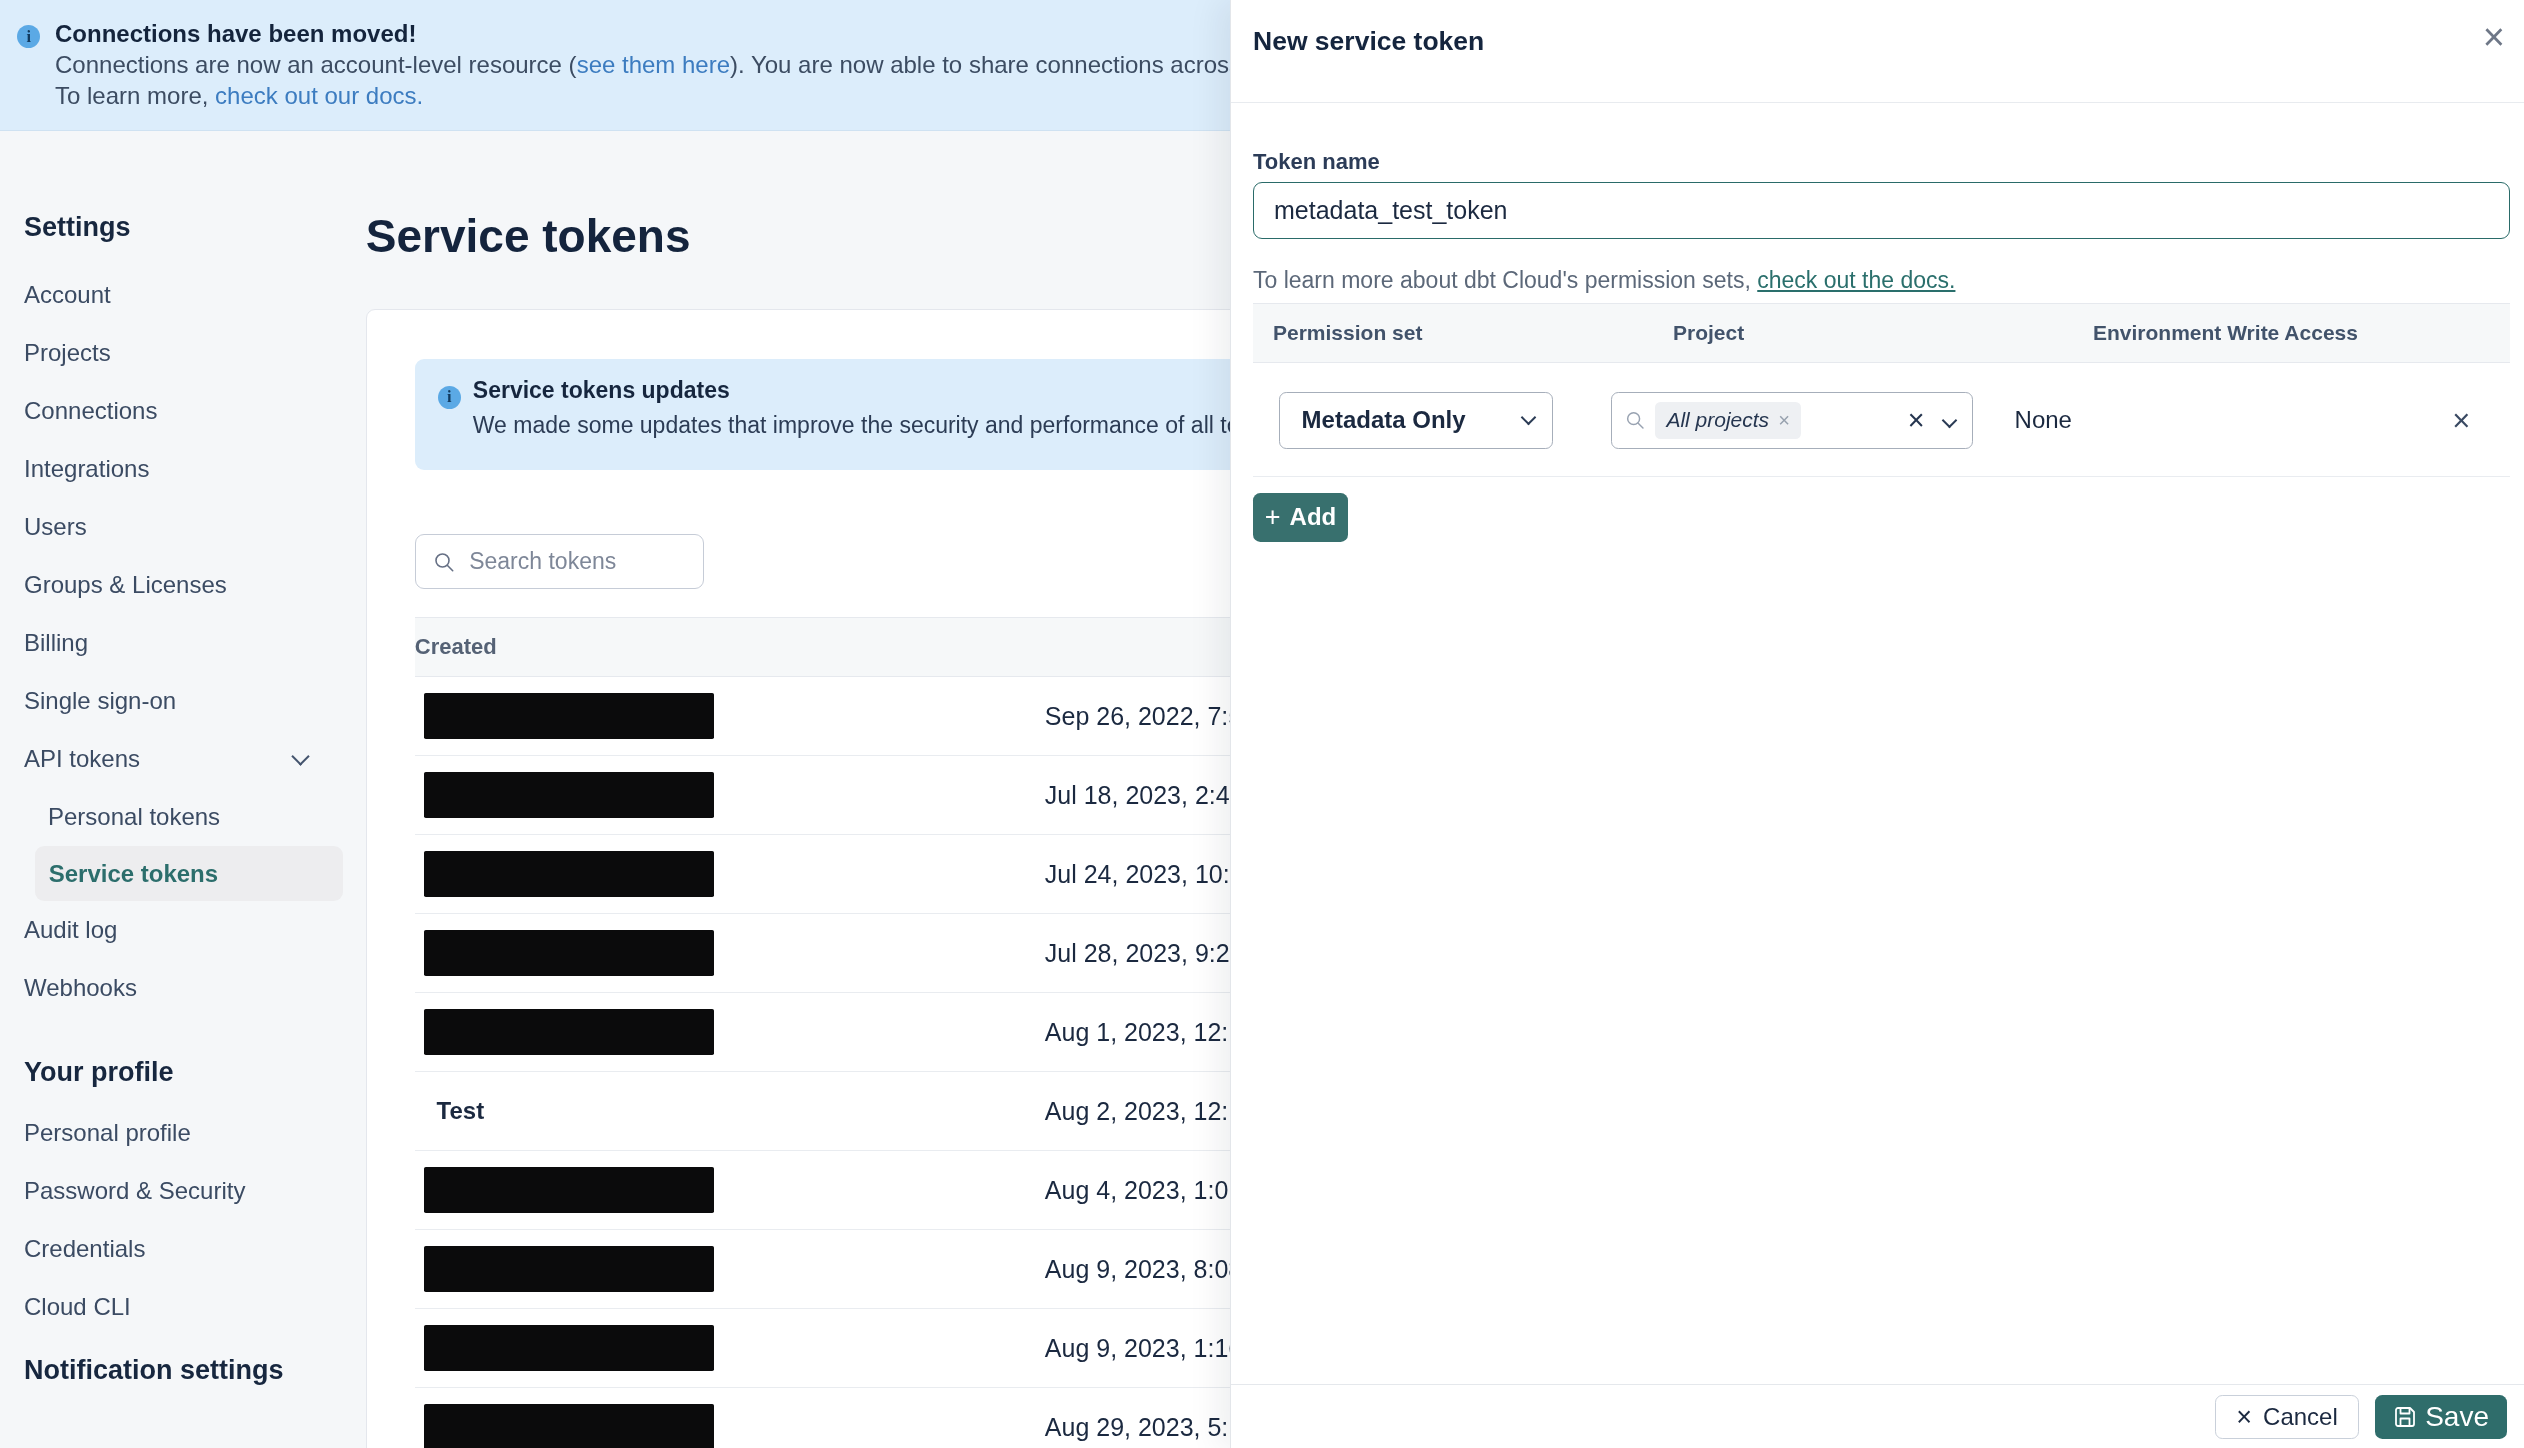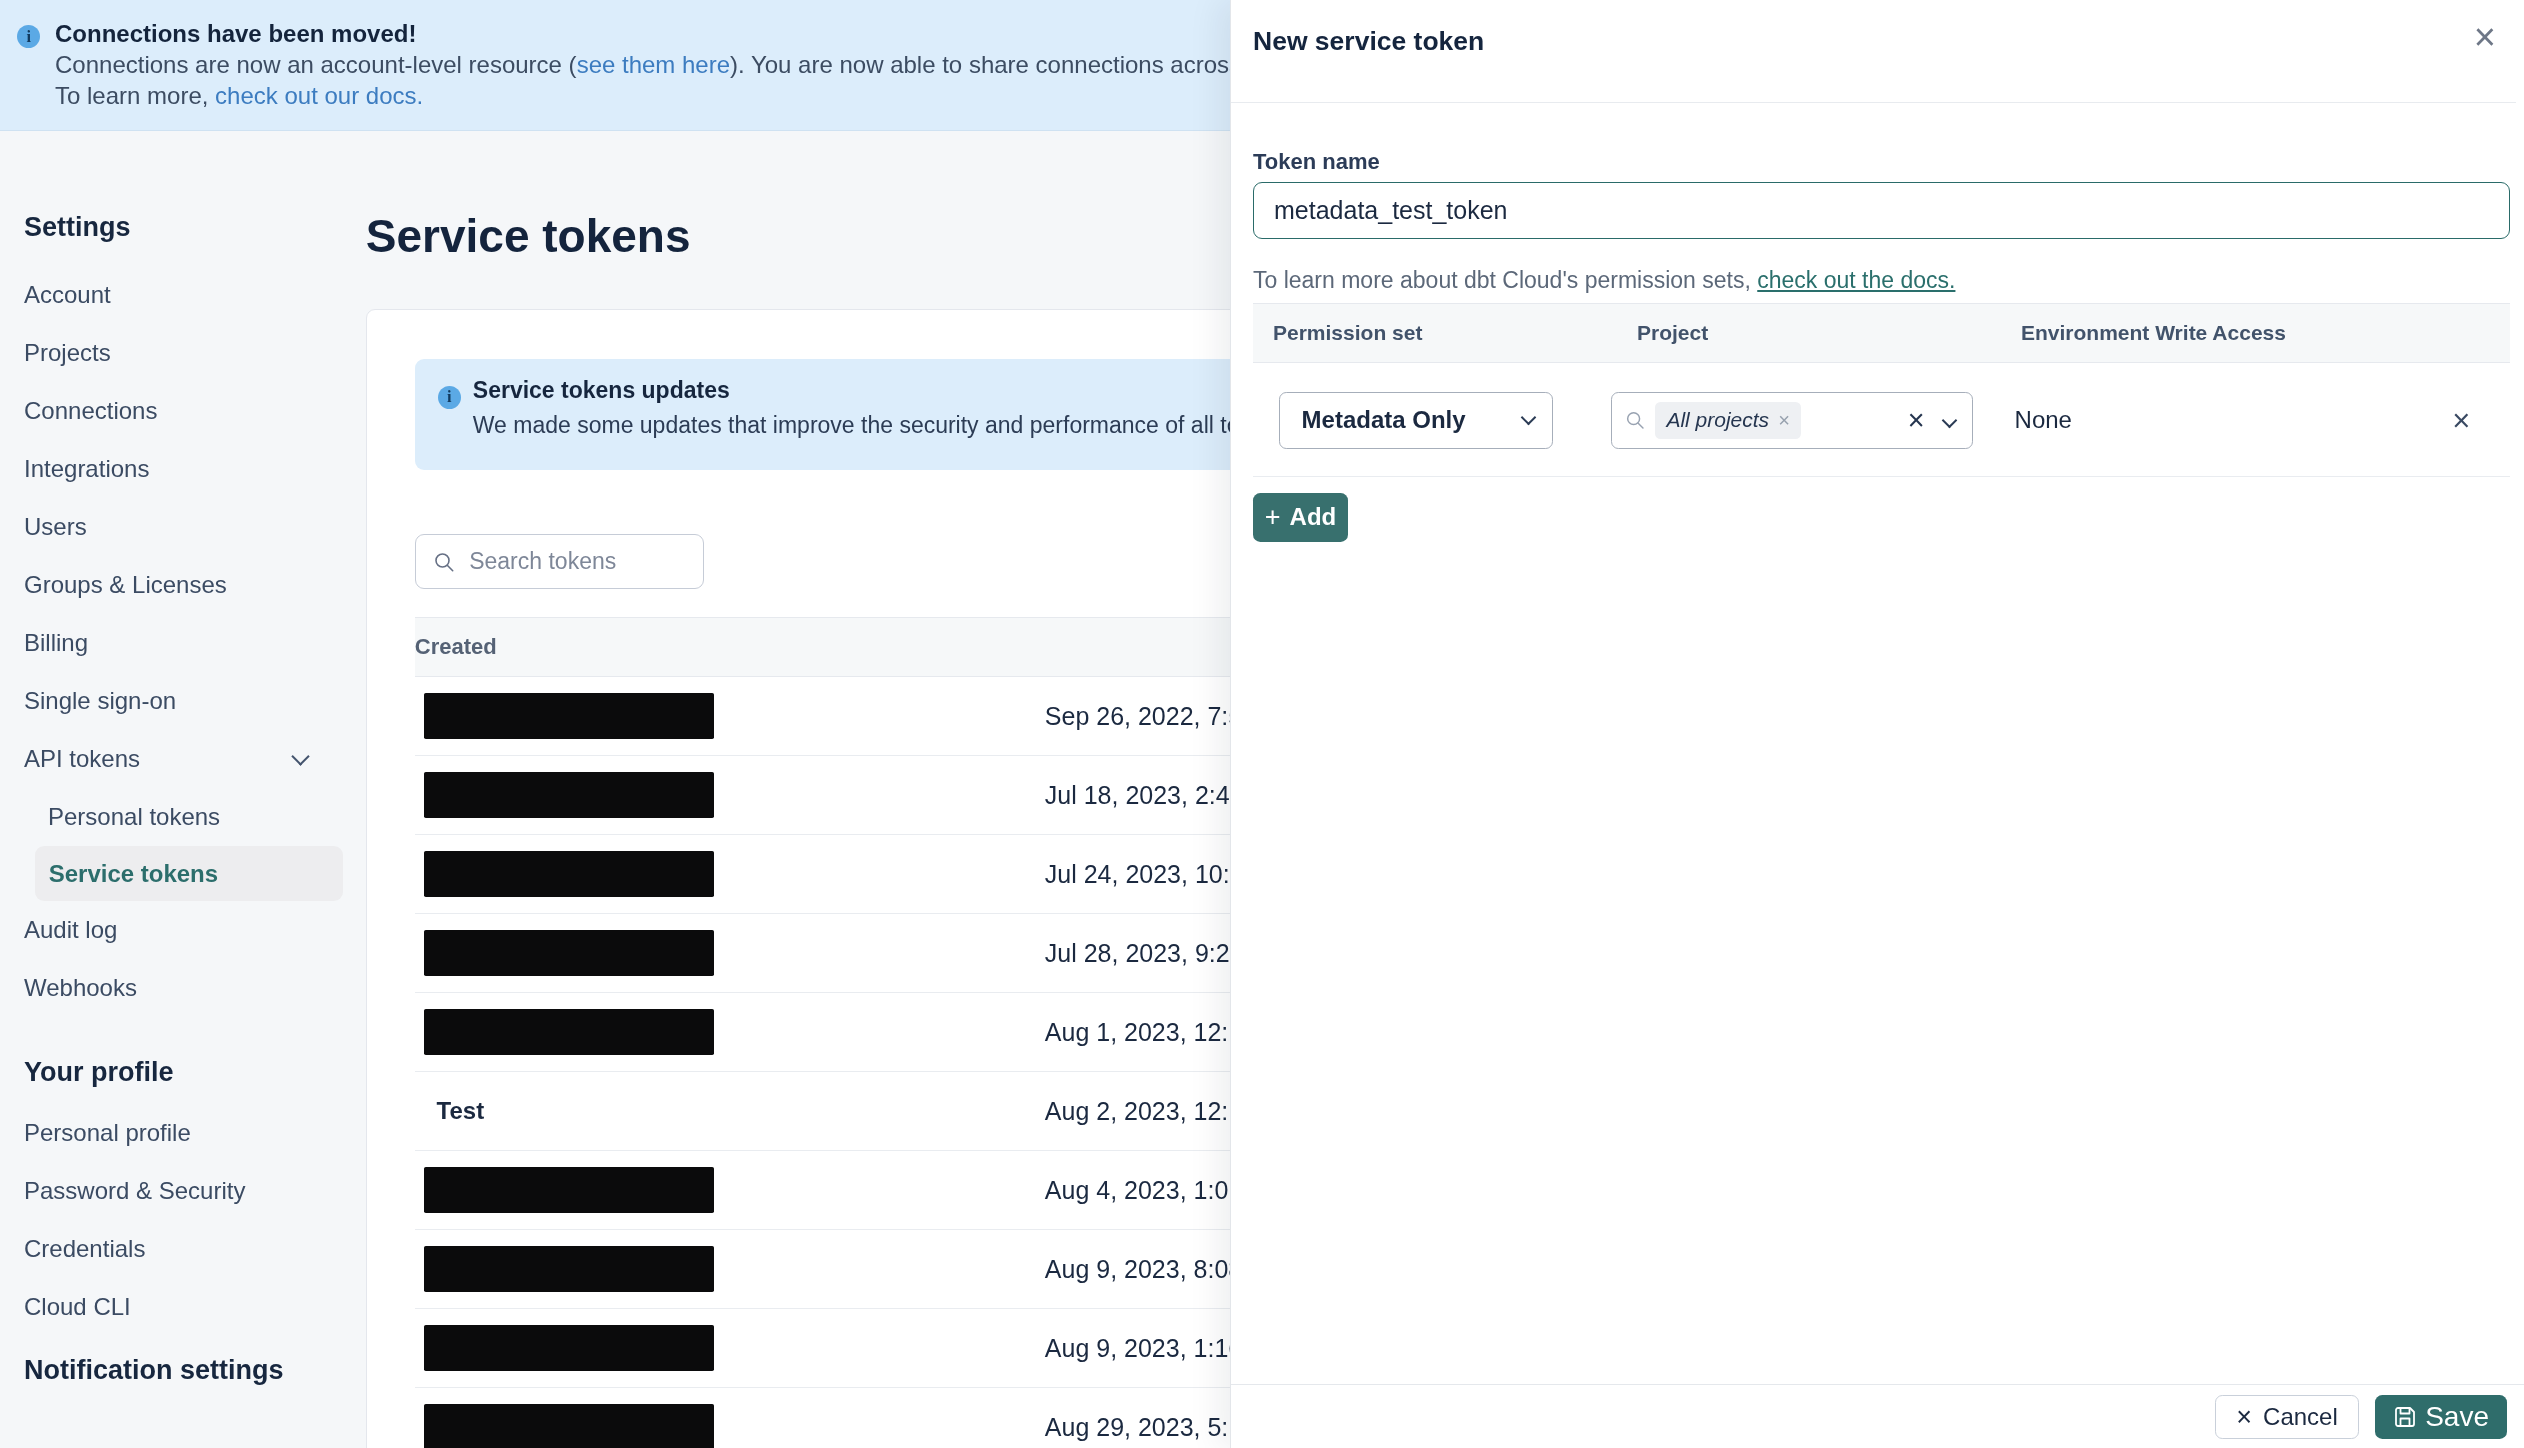--- a/index.html
+++ b/index.html
@@ -48,31 +48,31 @@
   .rows{position:absolute;left:48px;top:367px;width:2010px;}
   .row{height:78px;border-bottom:0.9px solid #e9ecf0;display:flex;align-items:center;}
   .cell-name{width:630px;padding-left:9px;box-sizing:border-box;display:flex;align-items:center;}
   .redact{width:290px;height:46px;background:#0b0b0c;border-radius:1.8px;}
   .name-text{margin-left:12.8px;font-size:24px;font-weight:600;color:#1b2940;}
   .cell-created{font-size:25px;color:#1b2940;white-space:nowrap;}
 
   
   .panel{position:absolute;top:0;right:0;width:1295px;bottom:0;background:#fff;border-left:0.9px solid #e3e6ea;
     box-shadow:-11px 0 31px rgba(16,24,40,.07);z-index:5;box-sizing:border-box;}
-  .p-head{position:absolute;top:0;left:0;right:9px;height:102px;border-bottom:0.9px solid #e8ebef;}
+  .p-head{position:absolute;top:0;left:0;right:0;height:102px;border-bottom:0.9px solid #e8ebef;}
   .p-title{position:absolute;left:22px;top:25.6px;font-size:26.5px;font-weight:700;color:#15253e;}
   .p-close{position:absolute;right:20px;top:18px;font-size:38px;line-height:38px;color:#6e7787;cursor:pointer;font-weight:400;}
   .p-body{position:absolute;top:102px;left:22px;right:14.6px;}
   .field-label{margin-top:46px;font-size:22px;font-weight:600;color:#2c3c58;line-height:27px;}
   .token-input{margin-top:7.3px;width:100%;height:57px;border:1.8px solid #2a6b69;border-radius:9px;box-sizing:border-box;
     font-size:25px;color:#1b2940;padding:0 20px;outline:none;font-family:inherit;background:#fff;}
   .caption{margin-top:27px;font-size:23px;color:#5c6879;line-height:29px;}
   a.teal-link{color:#2a6f6c;text-decoration:underline;cursor:pointer;}
   .perm-head{margin-top:7.3px;height:60px;background:#f6f8f9;border-top:0.9px solid #e6e9ee;border-bottom:0.9px solid #e6e9ee;
-    display:flex;align-items:center;padding-left:20px;font-size:21px;font-weight:600;color:#42536b;box-sizing:border-box;}
+    display:flex;align-items:center;padding-left:20px;font-size:21px;font-weight:600;color:#42536b;box-sizing:border-box;gap:36px;}
   .ph-c1{width:364px;}
   .ph-c2{width:384px;}
   .perm-row{display:flex;align-items:center;margin-top:29px;}
   .select{margin-left:25.6px;width:274px;height:57px;border:0.9px solid #a6aeba;border-radius:7.3px;background:#fff;box-sizing:border-box;
     display:flex;align-items:center;justify-content:space-between;padding:0 18px 0 22px;cursor:pointer;}
   .select-text{font-size:24px;font-weight:600;color:#1b2940;}
   .chev-sm{width:9px;height:9px;border-right:2.3px solid #2b3b55;border-bottom:2.3px solid #2b3b55;transform:rotate(45deg);margin-top:-4.6px;}
   .combo{margin-left:58px;width:362px;height:57px;border:0.9px solid #a6aeba;border-radius:7.3px;background:#fff;box-sizing:border-box;
     display:flex;align-items:center;font-style:italic;}
   .combo svg{margin-left:12.8px;flex:none;}

